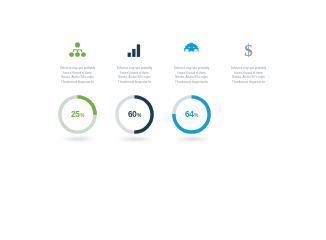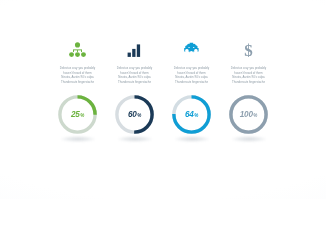--- a/index.html
+++ b/index.html
@@ -73,21 +73,20 @@
     height: 50px;
     margin-top: 9px;
     display: flex;
     align-items: flex-start;
     justify-content: center;
   }
   .donut {
     position: relative;
     width: 43px;
     height: 43px;
-    font-style: italic;
   }
   .donut svg {
     display: block;
     width: 43px;
     height: 43px;
     transform: rotate(-90deg);
   }
   .donut .pct {
     position: absolute;
     inset: 0;
@@ -230,28 +229,15 @@
       <svg width="13" height="17" viewBox="0 0 13 17" aria-hidden="true">
         <text x="6.5" y="14.3" text-anchor="middle" font-family="'Liberation Serif', serif" font-size="17" font-weight="bold" fill="#8d9fae">$</text>
       </svg>
     </div>
     <div class="body-text">
       <span>Delectus cray you probably</span>
       <span>haven't heard of them</span>
       <span>Neutra, Austin 90's culpa</span>
       <span>Thundercats fingerstache</span>
     </div>
-    <div class="donut-wrap">
-      <div class="ring-shadow"></div>
-      <div class="donut">
-        <svg viewBox="0 0 43 43" aria-hidden="true">
-          <circle cx="21.5" cy="21.5" r="17.6" fill="none" stroke="#d7dde1" stroke-width="3.4"></circle>
-          <circle class="arc" cx="21.5" cy="21.5" r="17.6" fill="none" stroke="#8d9fae" stroke-width="3.4" stroke-linecap="butt" stroke-dasharray="110.584 0.001"></circle>
-        </svg>
-        <div class="pct" style="color:#8d9fae">
-          <span>100</span>
-            <span class="sym">%</span>
-        </div>
-      </div>
-    </div>
   </div>
 
 </div>
 
 </body></html>

